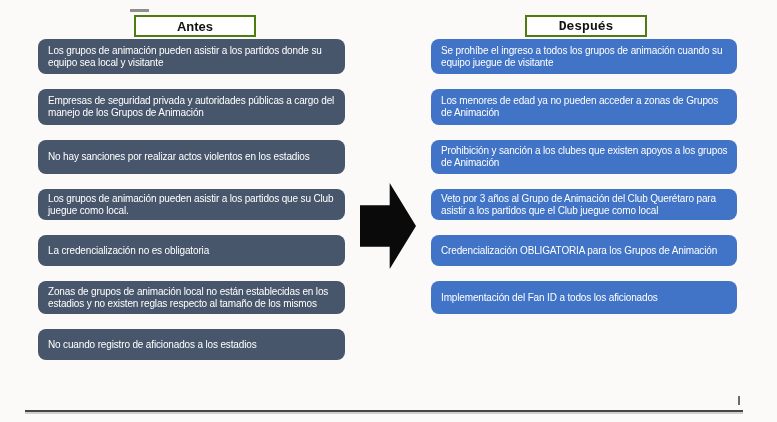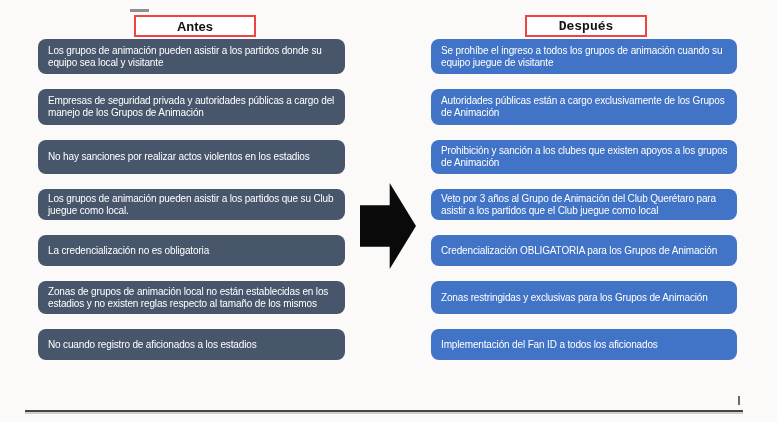--- a/index.html
+++ b/index.html
@@ -19,21 +19,21 @@
     position:relative;
     width:777px;height:422px;
     background:var(--page-bg);
     overflow:hidden;
   }
   
   .hdr{
     position:absolute;
     top:15px;height:22px;width:122px;
     background:#ffffff;
-    border:2px solid #ef4444;
+    border:2px solid #4d7c0f;
     display:flex;align-items:center;justify-content:center;
     font-weight:bold;font-size:13px;color:#111;
   }
   .hdr-before{left:134px;}
   .hdr-after{left:525px;font-family:Liberation Mono, monospace;}
   
   .col{
     position:absolute;top:39px;
     display:grid;
     grid-template-rows:35px 36px 34px 31px 31px 33px 31px 33px 27px;
@@ -117,33 +117,30 @@
       </div>
   </div>
 
   <div class="arrow"></div>
 
   <div class="col col-after">
     <div class="box box-after">
         <span>Se prohíbe el ingreso a todos los grupos de animación cuando su equipo juegue de visitante</span>
       </div>
     <div class="box box-after">
-        <span>Autoridades públicas están a cargo exclusivamente de los Grupos de Animación</span>
+        <span>Los menores de edad ya no pueden acceder a zonas de Grupos de Animación</span>
       </div>
     <div class="box box-after">
         <span>Prohibición y sanción a los clubes que existen apoyos a los grupos de Animación</span>
       </div>
     <div class="box box-after">
         <span>Veto por 3 años al Grupo de Animación del Club Querétaro para asistir a los partidos que el Club juegue como local</span>
       </div>
     <div class="box box-after">
         <span>Credencialización OBLIGATORIA para los Grupos de Animación</span>
-      </div>
-    <div class="box box-after">
-        <span>Zonas restringidas y exclusivas para los Grupos de Animación</span>
       </div>
     <div class="box box-after">
         <span>Implementación del Fan ID a todos los aficionados</span>
       </div>
   </div>
 
   <div class="bottom-rule"></div>
   <div class="corner-tick"></div>
 
 </div>

